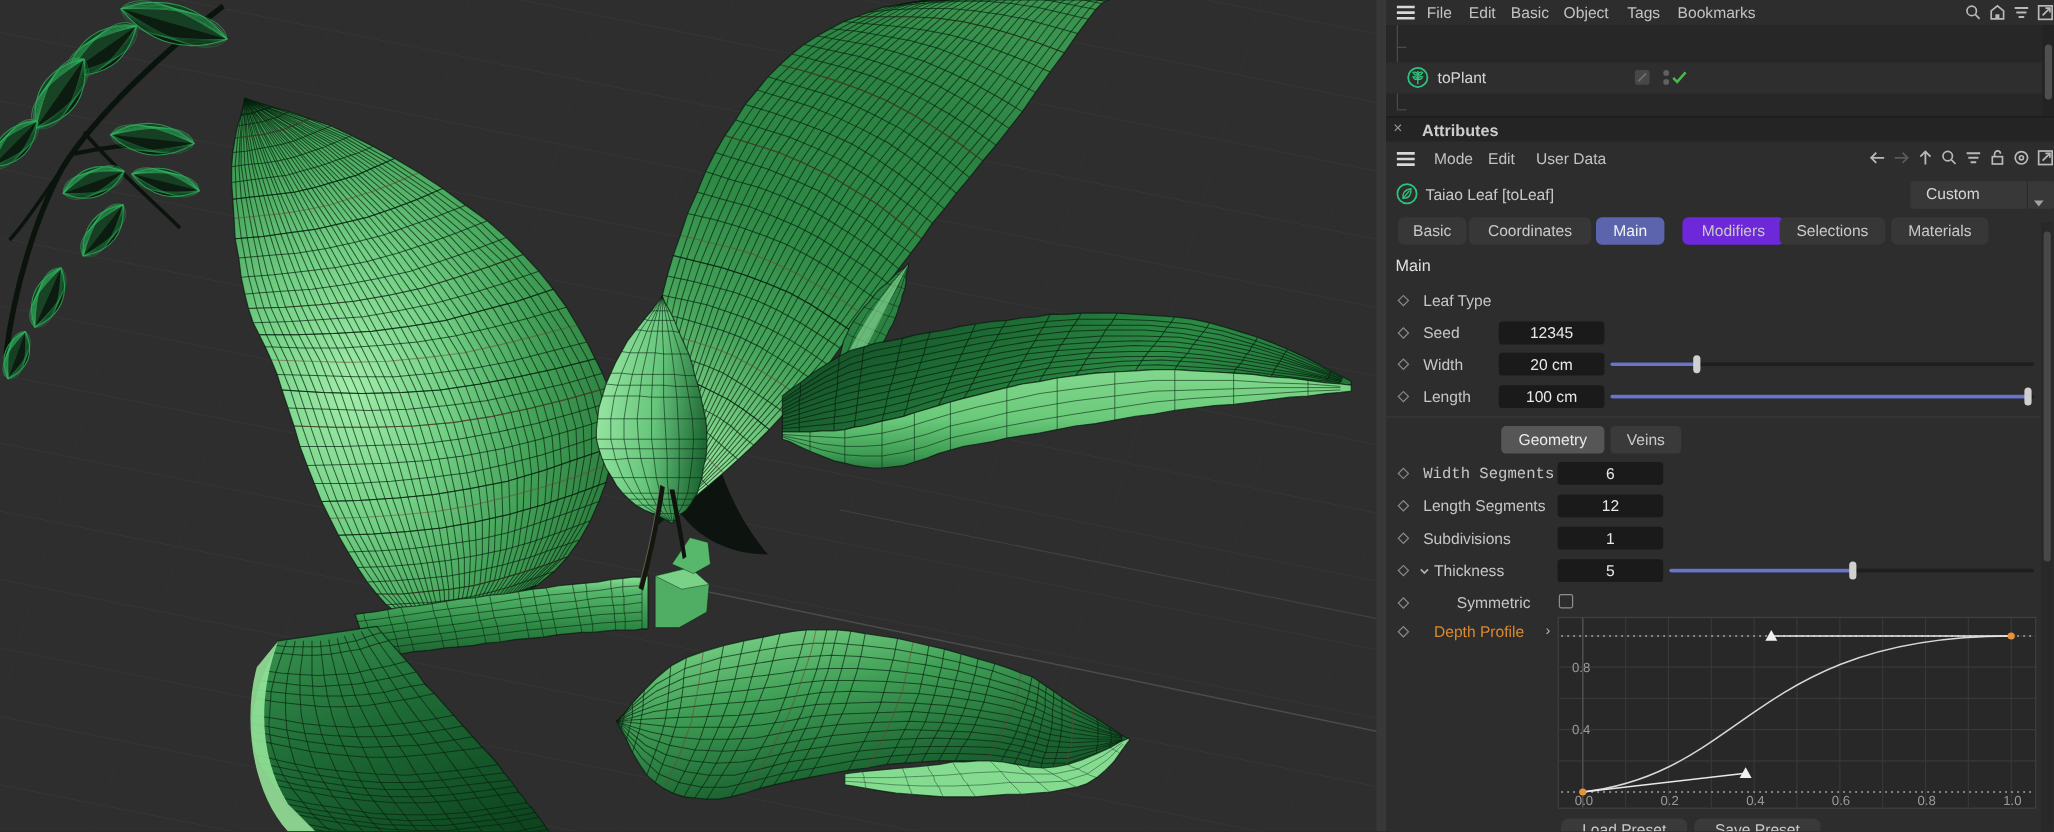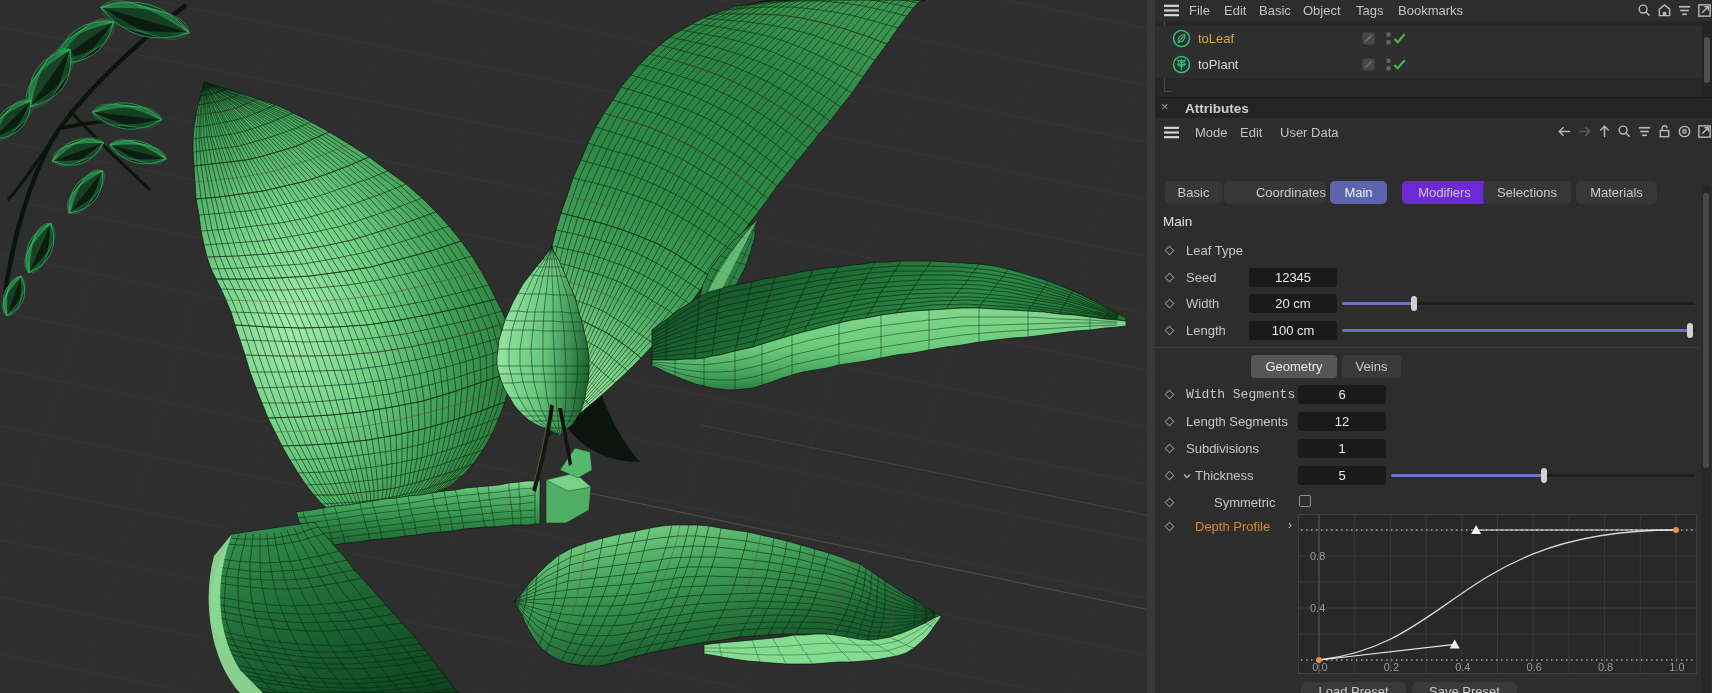--- a/index.html
+++ b/index.html
@@ -728,39 +728,20 @@
             <rect x="2" y="2" width="12" height="12" stroke="#b9b9b9" stroke-width="1.5"></rect>
             <line x1="5.5" y1="10.5" x2="12" y2="4" stroke="#b9b9b9" stroke-width="1.5"></line>
             <path d="M8 4 L12 4 L12 8" stroke="#b9b9b9" stroke-width="1.5"></path>
           </svg></div>
       </div>
       <div class="abs" style="left:0;top:21px;width:557px;height:76px;background:#272727;">
         <div class="abs" style="left:9px;top:0px;width:1px;height:70px;background:#4a4a4a;"></div>
         <div class="abs" style="left:9px;top:18px;width:8px;height:1px;background:#4a4a4a;"></div>
         <div class="abs" style="left:9px;top:44px;width:8px;height:1px;background:#4a4a4a;"></div>
         <div class="abs" style="left:9px;top:70px;width:8px;height:1px;background:#4a4a4a;"></div>
-        <div class="abs" style="left:0;top:5px;width:547px;height:26px;background:#2e2e2e;">
-          <div class="abs" style="left:17px;top:3px;"><svg width="19" height="19" viewBox="0 0 18 18" fill="none" style="">
-              <circle cx="9" cy="9" r="7.6" stroke="#2ec27e" stroke-width="1.4"></circle>
-              <path d="M6 12.5 C5.2 9 7 5.5 12.2 5 C12.5 10 10 12.8 6.8 12.2 Z" stroke="#2ec27e" stroke-width="1.1"></path>
-              <line x1="5.6" y1="13" x2="11" y2="6.5" stroke="#2ec27e" stroke-width="1.1"></line>
-            </svg></div>
-          <div class="abs" style="left:43px;top:5px;color:#e0a43c;">toLeaf</div>
-          <div class="abs" style="left:206px;top:5px;"><svg width="15" height="15" viewBox="0 0 16 16" fill="none" style="">
-              <rect x="1.5" y="1.5" width="13" height="13" rx="2.5" fill="#474747"></rect>
-              <line x1="4.5" y1="11.5" x2="11.5" y2="4.5" stroke="#6f6f6f" stroke-width="1.6"></line>
-            </svg></div>
-          <div class="abs" style="left:226px;top:5px;"><svg width="15" height="15" viewBox="0 0 16 16" fill="none" style="">
-              <circle cx="8" cy="4" r="2.6" fill="#606060"></circle>
-              <circle cx="8" cy="12" r="2.6" fill="#606060"></circle>
-            </svg></div>
-          <div class="abs" style="left:237px;top:5px;"><svg width="15" height="15" viewBox="0 0 16 16" fill="none" style="">
-              <path d="M2.5 8.5 L6 12 L13.5 3.5" stroke="#49b84f" stroke-width="2.2"></path>
-            </svg></div>
-        </div>
         <div class="abs" style="left:0;top:31px;width:547px;height:26px;background:#2e2e2e;">
           <div class="abs" style="left:17px;top:3px;"><svg width="19" height="19" viewBox="0 0 18 18" fill="none" style="">
               <circle cx="9" cy="9" r="7.6" stroke="#2ec27e" stroke-width="1.4"></circle>
               <line x1="9" y1="4" x2="9" y2="14.5" stroke="#2ec27e" stroke-width="1.1"></line>
               <path d="M9 7 C7 7.5 5.8 6.6 5.2 5 C7.4 4.6 8.6 5.4 9 7 Z" stroke="#2ec27e" stroke-width="1"></path>
               <path d="M9 7 C11 7.5 12.2 6.6 12.8 5 C10.6 4.6 9.4 5.4 9 7 Z" stroke="#2ec27e" stroke-width="1"></path>
               <path d="M9 10.5 C7 11 5.8 10.1 5.2 8.5 C7.4 8.1 8.6 8.9 9 10.5 Z" stroke="#2ec27e" stroke-width="1"></path>
               <path d="M9 10.5 C11 11 12.2 10.1 12.8 8.5 C10.6 8.1 9.4 8.9 9 10.5 Z" stroke="#2ec27e" stroke-width="1"></path>
             </svg></div>
           <div class="abs" style="left:43px;top:5px;color:#d6d6d6;">toPlant</div>
@@ -821,23 +802,36 @@
         <div class="abs" style="left:522px;top:6px;"><svg width="15" height="15" viewBox="0 0 16 16" fill="none" style="">
             <circle cx="8" cy="8" r="5.5" stroke="#b9b9b9" stroke-width="1.5"></circle>
             <circle cx="8" cy="8" r="1.8" stroke="#b9b9b9" stroke-width="1.5"></circle>
           </svg></div>
         <div class="abs" style="left:542px;top:6px;"><svg width="15" height="15" viewBox="0 0 16 16" fill="none" style="">
             <rect x="2" y="2" width="12" height="12" stroke="#b9b9b9" stroke-width="1.5"></rect>
             <line x1="5.5" y1="10.5" x2="12" y2="4" stroke="#b9b9b9" stroke-width="1.5"></line>
             <path d="M8 4 L12 4 L12 8" stroke="#b9b9b9" stroke-width="1.5"></path>
           </svg></div>
       </div>
+      <div class="abs" style="left:0;top:146px;width:557px;height:32px;">
+        <div class="abs" style="left:8px;top:6px;"><svg width="19" height="19" viewBox="0 0 18 18" fill="none" style="">
+            <circle cx="9" cy="9" r="7.6" stroke="#2ec27e" stroke-width="1.4"></circle>
+            <path d="M6 12.5 C5.2 9 7 5.5 12.2 5 C12.5 10 10 12.8 6.8 12.2 Z" stroke="#2ec27e" stroke-width="1.1"></path>
+            <line x1="5.6" y1="13" x2="11" y2="6.5" stroke="#2ec27e" stroke-width="1.1"></line>
+          </svg></div>
+        <div class="abs" style="left:33px;top:9px;color:#c9c9c9;">Taiao Leaf [toLeaf]</div>
+        <div class="abs" style="left:437px;top:5px;width:120px;height:23px;background:#383838;border-radius:2px;">
+          <div class="abs" style="left:13px;top:3px;color:#d6d6d6;">Custom</div>
+          <div class="abs" style="left:97px;top:0;width:1px;height:23px;background:#2a2a2a;"></div>
+          <div class="abs" style="left:103px;top:9px;"><span style="display:inline-block;width:0;height:0;border-left:4.5px solid transparent;border-right:4.5px solid transparent;border-top:5.5px solid #a2a2a2;"></span></div>
+        </div>
+      </div>
       <div class="abs" style="left:0;top:181px;width:557px;height:23px;">
         <div class="tab" style="left:10px;width:57px;background:#373737;color:#c9c9c9;">Basic</div>
-        <div class="tab" style="left:69px;width:102px;background:#373737;color:#c9c9c9;text-align:right;">Coordinates</div>
+        <div class="tab" style="left:69px;width:102px;background:#373737;color:#c9c9c9;">Coordinates</div>
         <div class="tab" style="left:175px;width:57px;background:#5c64ad;color:#f2f2f2;">Main</div>
         <div class="tab" style="left:247px;width:85px;background:#6d28d9;color:#c9c9c9;">Modifiers</div>
         <div class="tab" style="left:328px;width:88px;background:#373737;color:#c9c9c9;">Selections</div>
         <div class="tab" style="left:421px;width:81px;background:#373737;color:#c9c9c9;">Materials</div>
       </div>
       <div class="abs" style="left:8px;top:214px;color:#e0e0e0;font-size:13.5px;">Main</div>
       <div class="dia" style="top:247px;"></div>
       <div class="abs" style="left:31px;top:243px;color:#c6c6c6;">Leaf Type</div>
       <div class="dia" style="top:274px;"></div>
       <div class="abs" style="left:31px;top:270px;color:#c6c6c6;">Seed</div>

